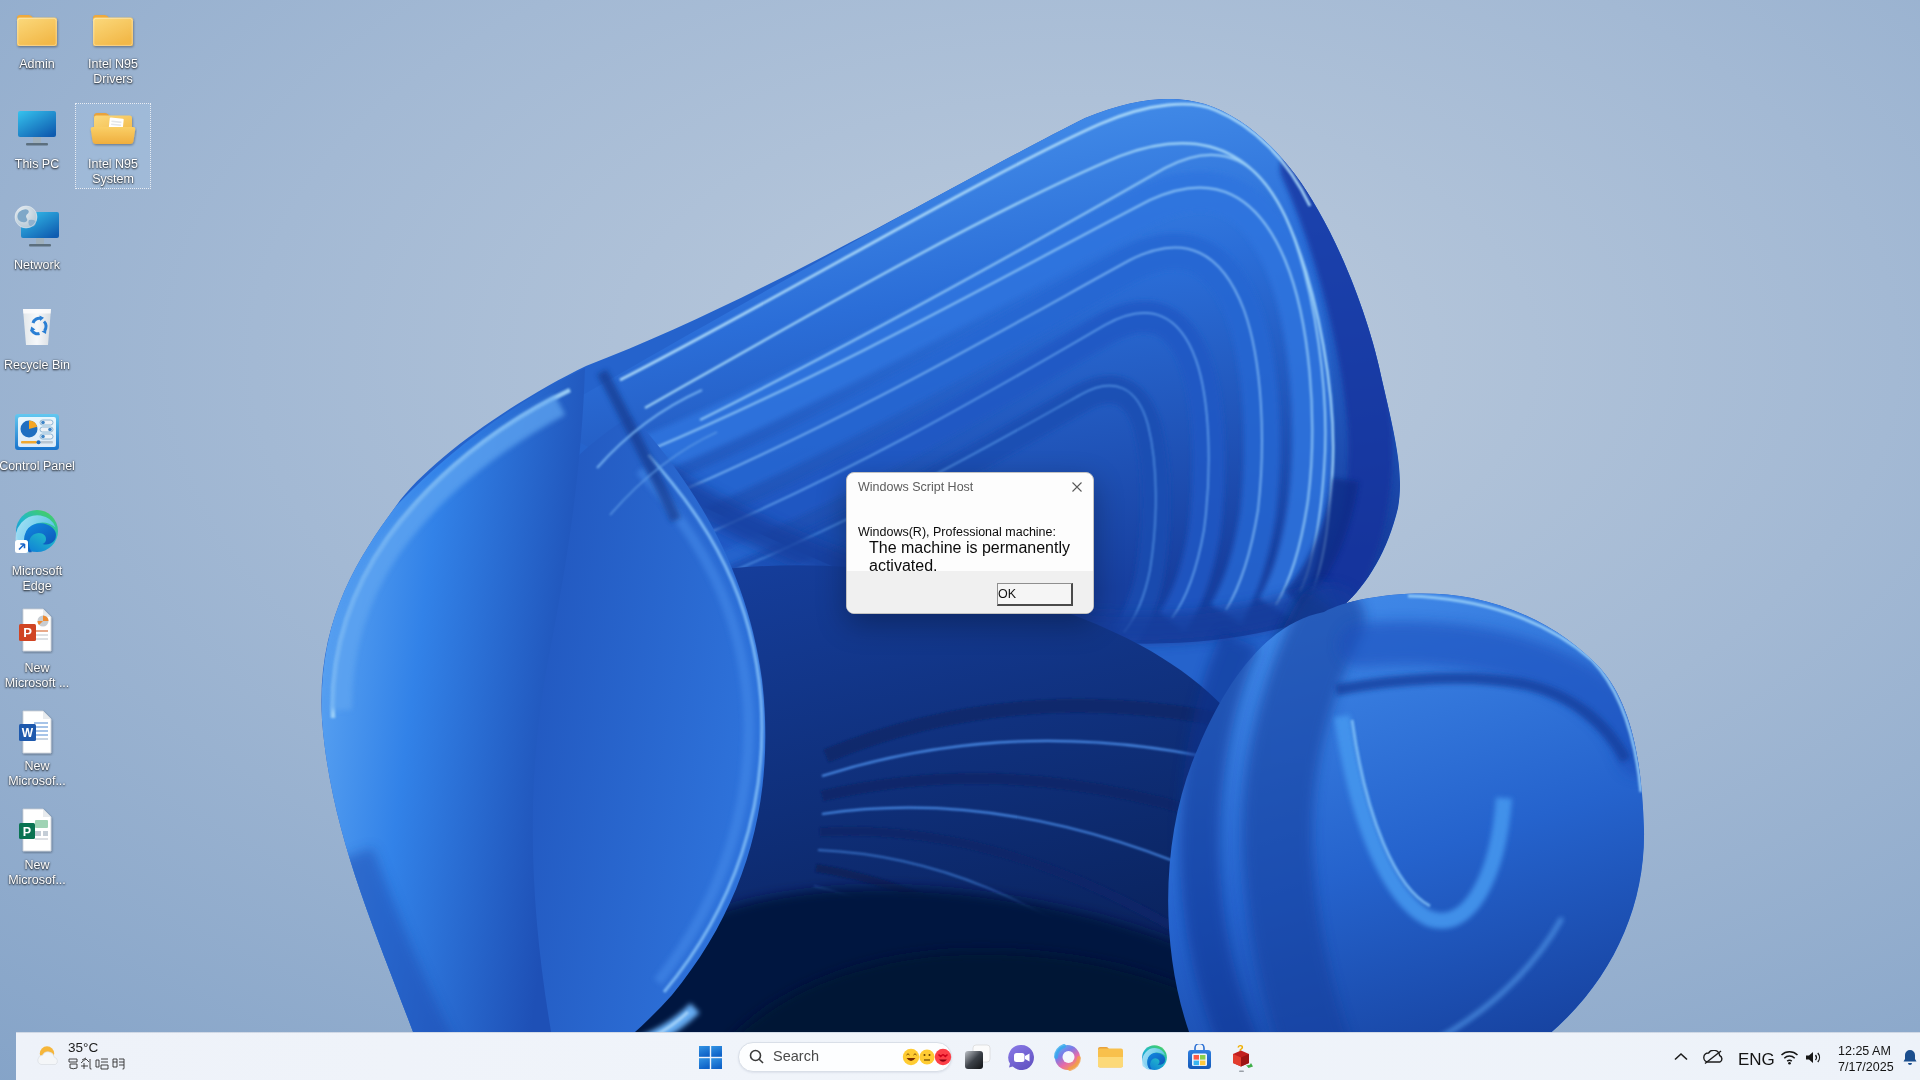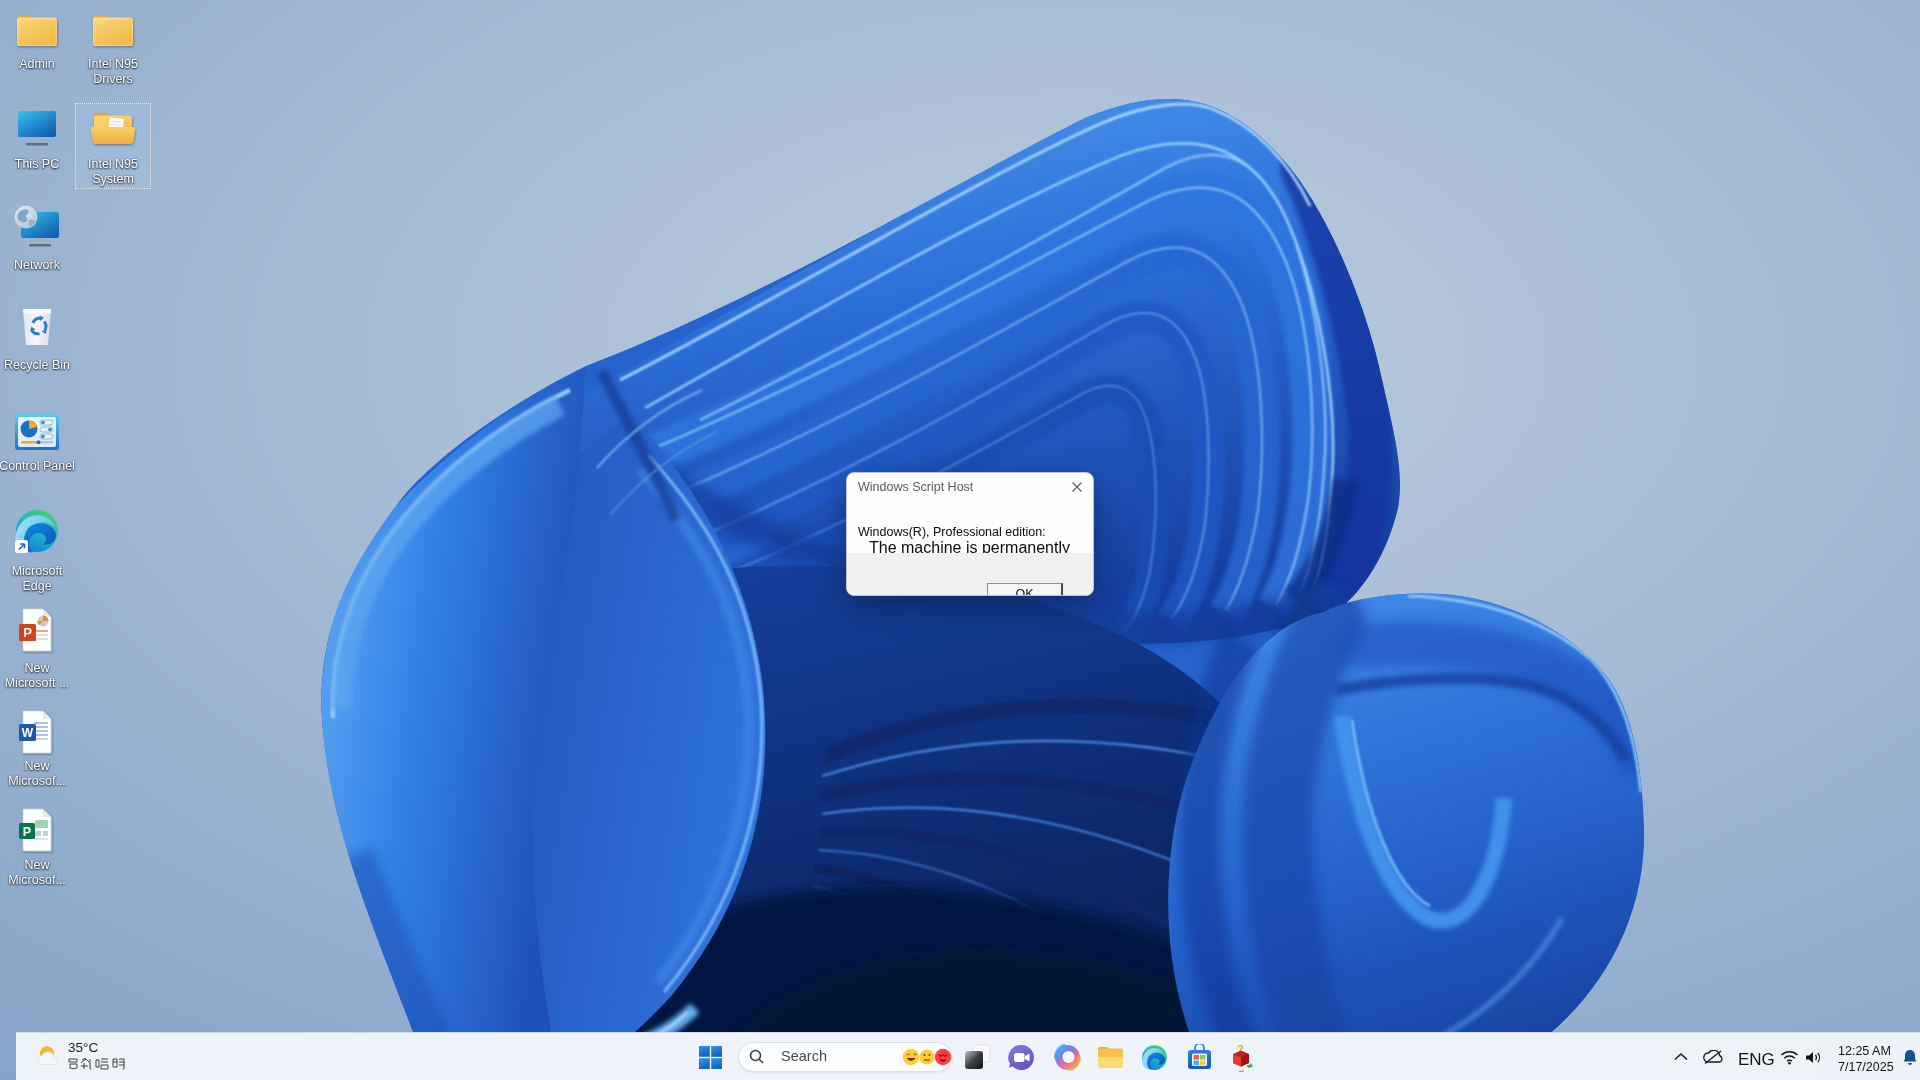--- a/index.html
+++ b/index.html
@@ -373,34 +373,34 @@
   <div class="lbl" style="left:58px;top:157px;">Intel N95<br>System</div>
   <div class="lbl" style="left:-18px;top:258px;">Network</div>
   <div class="lbl" style="left:-18px;top:358px;">Recycle Bin</div>
   <div class="lbl" style="left:-18px;top:459px;">Control Panel</div>
   <div class="lbl" style="left:-18px;top:564px;">Microsoft<br>Edge</div>
   <div class="lbl" style="left:-18px;top:661px;">New<br>Microsoft ...</div>
   <div class="lbl" style="left:-18px;top:759px;">New<br>Microsof...</div>
   <div class="lbl" style="left:-18px;top:858px;">New<br>Microsof...</div>
 </div>
 
-<div style="position:absolute;left:846px;top:472px;width:248px;height:124px;
+<div style="position:absolute;left:846px;top:472px;width:248px;height:142px;
   background:#fdfdfd;border-radius:8px;border:1px solid #c2c2c2;
   box-shadow:0 10px 30px rgba(0,0,0,.30);overflow:hidden;box-sizing:border-box;">
   <div style="position:absolute;left:11px;top:7px;font-size:12.5px;color:#5c5c5c;">Windows Script Host</div>
 
   <svg style="position:absolute;right:11px;top:9px;" width="10" height="10" viewBox="0 0 10 10">
     <path d="M0.5,0.5 L9.5,9.5 M9.5,0.5 L0.5,9.5" stroke="#5a5a5a" stroke-width="1.1"></path>
   </svg>
-  <div style="position:absolute;left:11px;top:52px;font-size:12.5px;color:#0b0b0b;">Windows(R), Professional edition:</div>
+  <div style="position:absolute;left:11px;top:52px;font-size:12.5px;color:#0b0b0b;">Windows(R), Professional machine:</div>
   <div style="position:absolute;left:22px;top:66px;font-size:16px;color:#0b0b0b;">The machine is permanently activated.</div>
   <div style="position:absolute;left:0;bottom:0;width:100%;height:42px;background:#f0f0f0;"></div>
-  <div style="position:absolute;left:140px;top:110px;width:76px;height:23px;background:#f5f5f5;
+  <div style="position:absolute;left:150px;top:110px;width:76px;height:23px;background:#f5f5f5;
     border:1px solid #8f8f8f;border-right:2.5px solid #4a4a4a;border-bottom:2.5px solid #4a4a4a;
-    box-sizing:border-box;text-align:center;font-size:12.5px;color:#111;line-height:20px;">OK</div>
+    box-sizing:border-box;text-align:left;font-size:12.5px;color:#111;line-height:20px;">OK</div>
 </div>
 
 <div id="bar" style="position:absolute;left:16px;top:1032px;width:1920px;height:48px;
   background:linear-gradient(90deg,#eef2f9,#f0f4fa 40%,#edf2f9);border-top:1px solid rgba(120,140,170,.25);box-sizing:border-box;">
 
   <svg style="position:absolute;left:20px;top:10px" width="30" height="28" viewBox="0 0 30 28">
     <circle cx="11" cy="10.5" r="7.2" fill="#f6b63a"></circle>
     <path d="M5,21.5 a4.8,4.8 0 0 1 1.5,-9.3 a6.3,6.3 0 0 1 11.8,2 a4,4 0 0 1 1.2,7.3 z" fill="#f4f6f8"></path>
     <path d="M5,21.5 a4.8,4.8 0 0 1 1.5,-9.3 a6.3,6.3 0 0 1 11.8,2 a4,4 0 0 1 1.2,7.3 z" fill="none" stroke="#d8dde2" stroke-width=".7"></path>
   </svg>
@@ -421,21 +421,21 @@
     <rect x="0" y="12.2" width="10.8" height="10.8" fill="url(#st1)"></rect>
     <rect x="12.2" y="12.2" width="10.8" height="10.8" fill="url(#st1)"></rect>
   </svg>
 
   <div style="position:absolute;left:722px;top:9px;width:214px;height:30px;border-radius:15px;
     background:#fdfeff;border:1px solid #d9dfe8;box-sizing:border-box;box-shadow:0 1px 2px rgba(60,80,120,.10);"></div>
   <svg style="position:absolute;left:733px;top:16px" width="16" height="16" viewBox="0 0 16 16">
     <circle cx="6.5" cy="6.5" r="5" fill="none" stroke="#3a3a3a" stroke-width="1.6"></circle>
     <path d="M10.2,10.2 L14,14" stroke="#3a3a3a" stroke-width="1.6"></path>
   </svg>
-  <div style="position:absolute;left:757px;top:15px;font-size:14.5px;color:#4a4a4a;margin-left:8px;">Search</div>
+  <div style="position:absolute;left:757px;top:15px;font-size:14.5px;color:#4a4a4a;">Search</div>
 
   <svg style="position:absolute;left:886px;top:14px" width="50" height="20" viewBox="0 0 50 20">
     <circle cx="9" cy="10" r="8.2" fill="#fc3"></circle>
     <path d="M4.5,8 q1.5,-2.5 3,0 M11.5,8 q1.5,-2.5 3,0" stroke="#7a4a00" stroke-width="1" fill="none"></path>
     <path d="M4.5,11 q4.5,6 9,0 z" fill="#7a2d00"></path>
     <circle cx="25" cy="10" r="7.6" fill="#fc3"></circle>
     <circle cx="22.5" cy="8" r="1" fill="#6b4500"></circle>
         <circle cx="27.5" cy="8" r="1" fill="#6b4500"></circle>
     <path d="M22,13 h6" stroke="#6b4500" stroke-width="1.2"></path>
     <circle cx="41" cy="10" r="8.2" fill="#fc4048"></circle>

